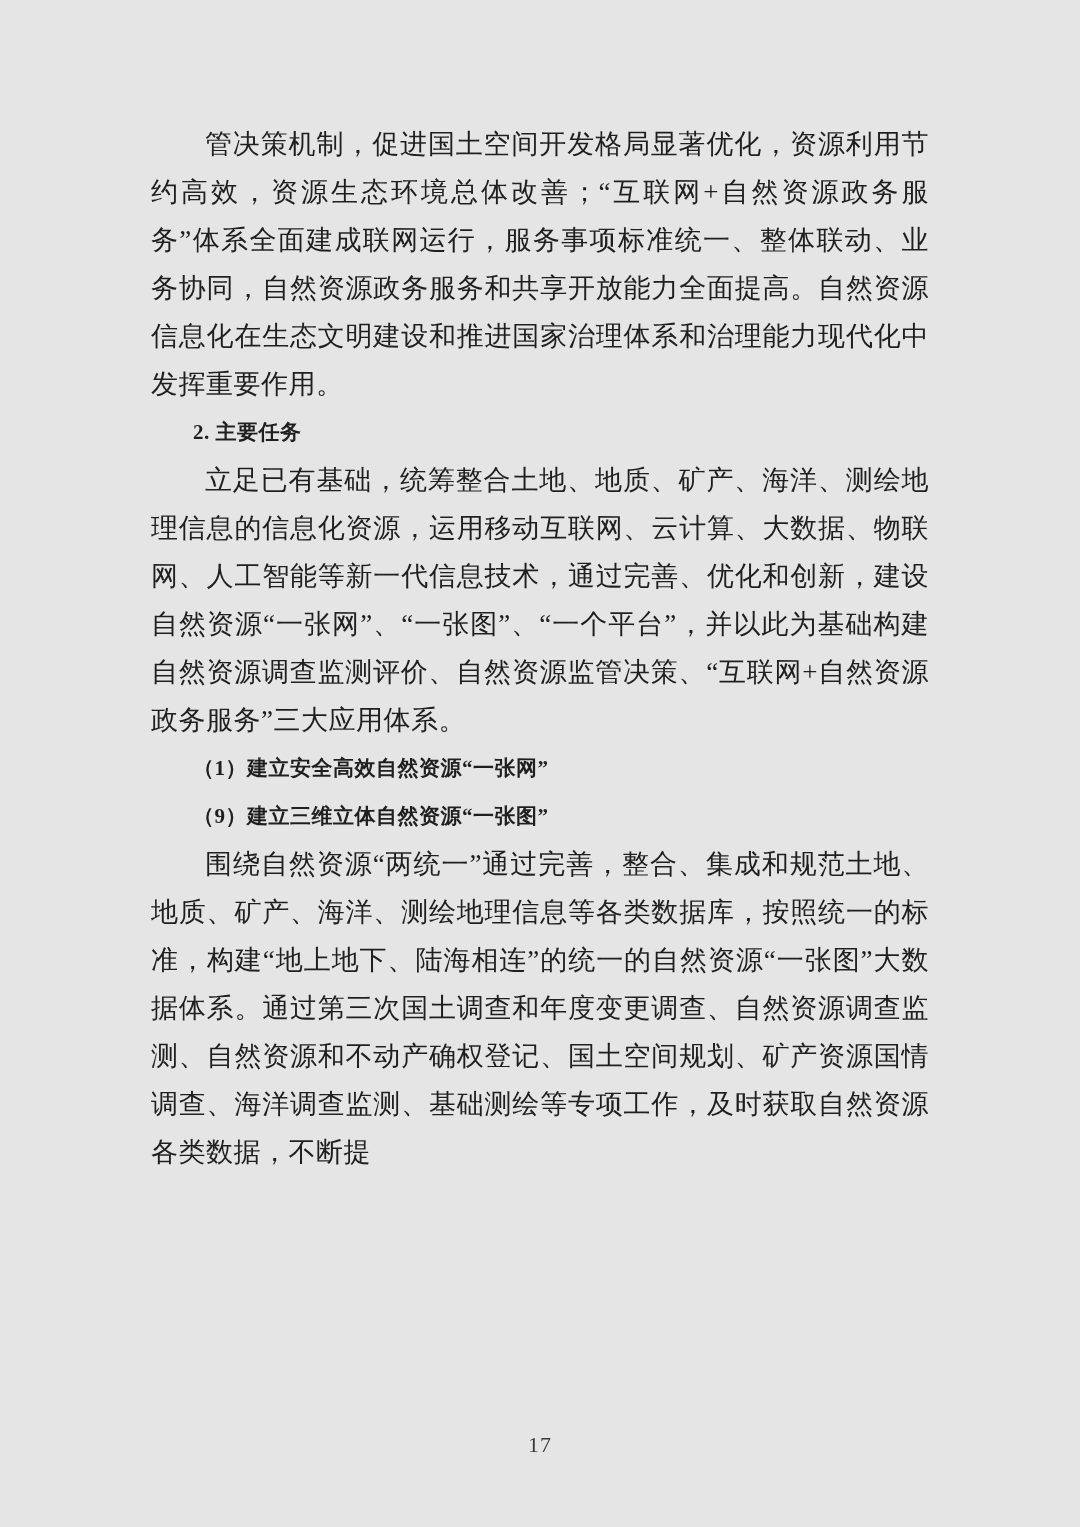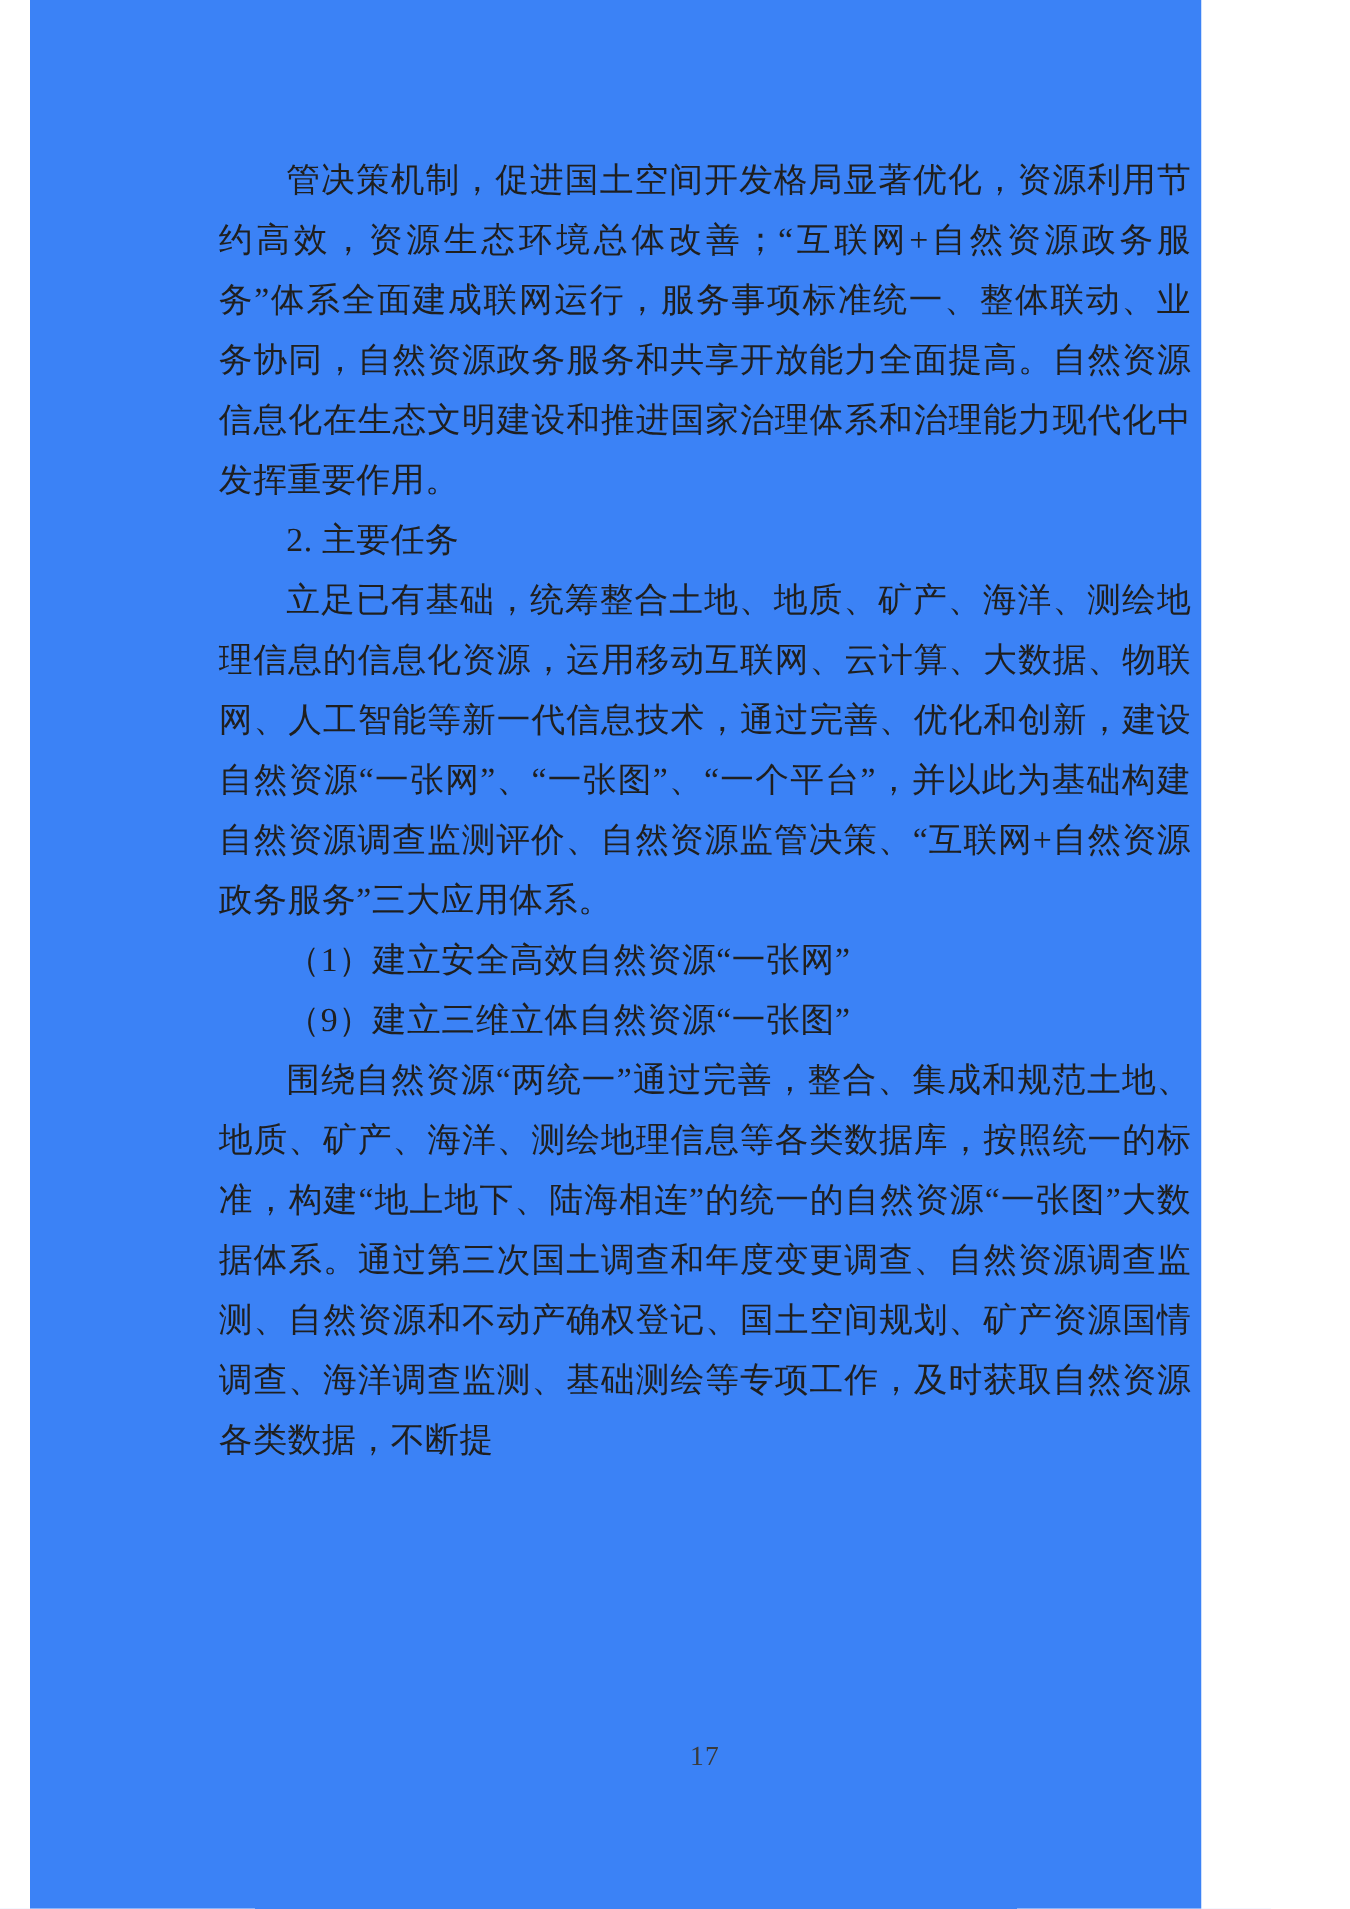--- a/index.html
+++ b/index.html
@@ -2,27 +2,26 @@
 <html><head>
 <meta charset="utf-8">
 <style>
   html, body {
     margin: 0;
     padding: 0;
     background: #ffffff;
   }
   #page {
     position: relative;
-    width: 937px;
+    width: 1080px;
     height: 1527px;
-    background: #3b82f6;
+    background: #e5e5e5;
     overflow: hidden;
     font-family: "Liberation Serif", "DejaVu Serif", serif;
     color: #1f1f1f;
-    margin-left: 24px;
   }
   #content {
     position: absolute;
     left: 151px;
     top: 120px;
     width: 778px;
     font-size: 27px;
     line-height: 48px;
     letter-spacing: 0.5px;
     text-align: justify;
@@ -30,29 +29,29 @@
   #content p {
     margin: 0;
     text-indent: 2em;
     text-align: justify;
   }
   #content p.body-para {
     text-align-last: left;
   }
   #content .section-heading {
     margin: 0;
-    font-weight: normal;
+    font-weight: bold;
     text-indent: 2em;
-    font-size: 27px;
+    font-size: 21px;
     line-height: 48px;
   }
   #page-number {
     position: absolute;
     left: 0;
-    top: 1390px;
+    top: 1430px;
     width: 1080px;
     text-align: center;
     font-size: 22px;
     line-height: 30px;
     color: #3a3a3a;
     letter-spacing: 1px;
   }
 </style>
 </head>
 <body>

